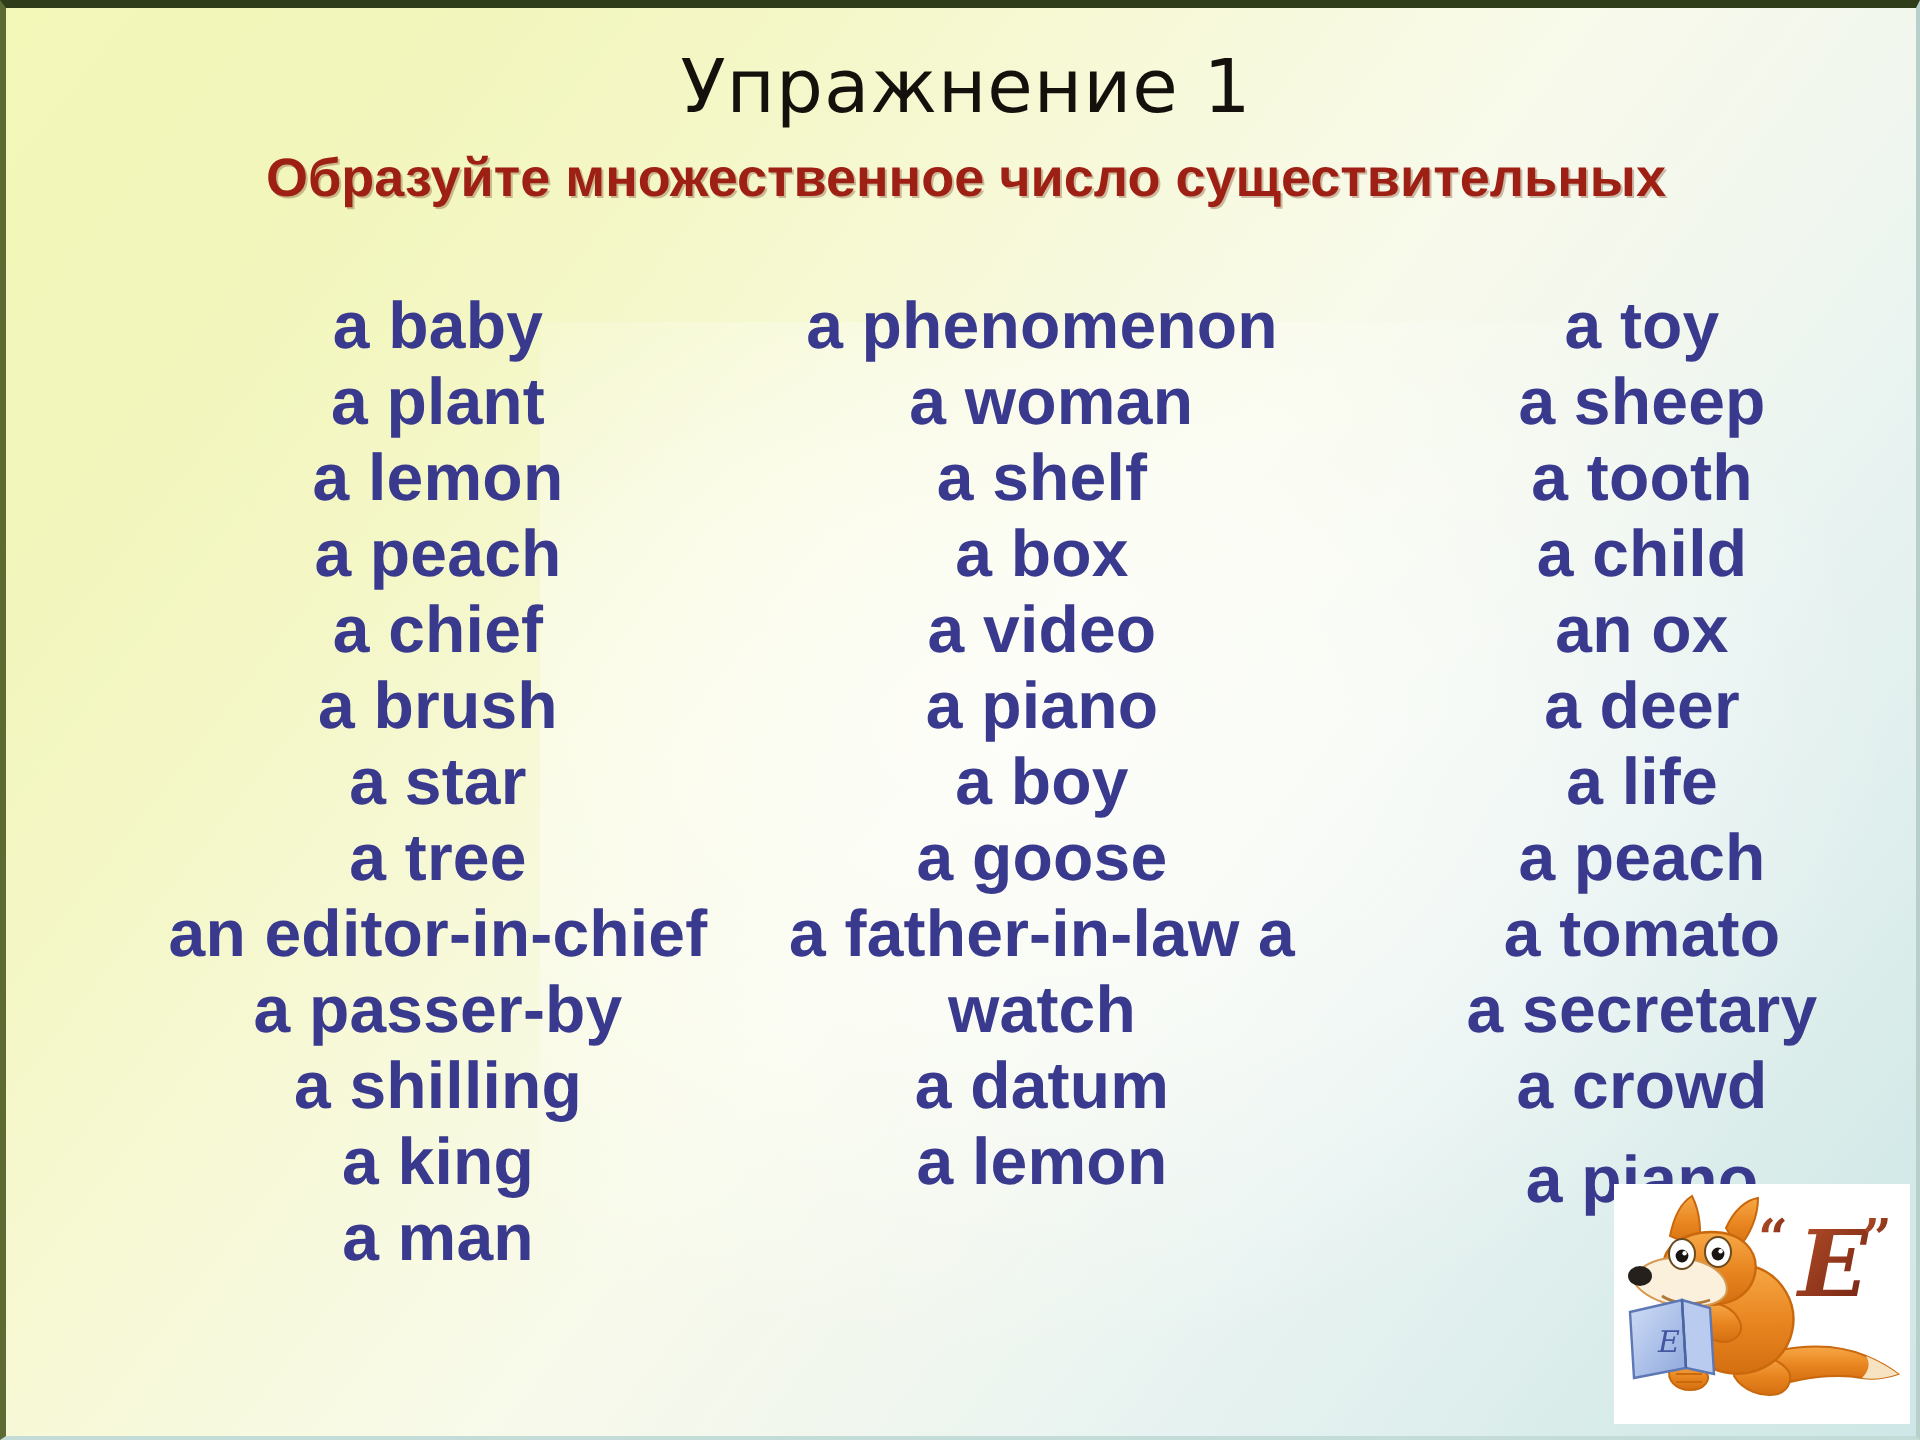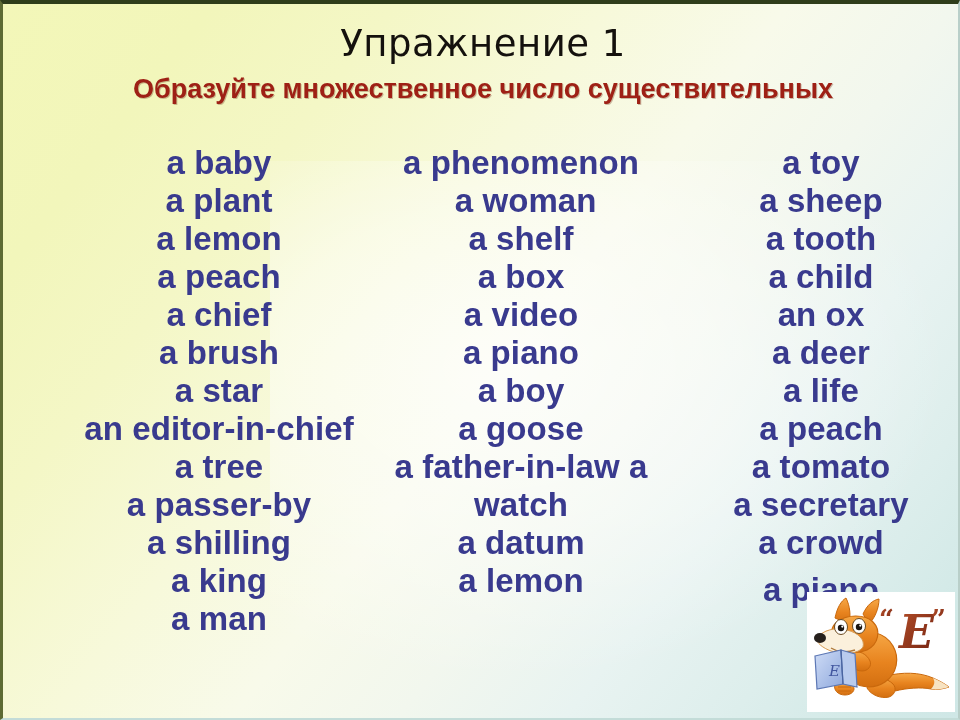--- a/index.html
+++ b/index.html
@@ -139,22 +139,22 @@
 
   <div class="columns">
     <div class="col" id="col-1">
         <div class="word">a baby</div>
         <div class="word">a plant</div>
         <div class="word">a lemon</div>
         <div class="word">a peach</div>
         <div class="word">a chief</div>
         <div class="word">a brush</div>
         <div class="word">a star</div>
+        <div class="word">a tree</div>
         <div class="word">an editor-in-chief</div>
-        <div class="word">a tree</div>
         <div class="word">a passer-by</div>
         <div class="word">a shilling</div>
         <div class="word">a king</div>
         <div class="word">a man</div>
       </div>
     <div class="col" id="col-2">
         <div class="word">a phenomenon</div>
         <div class="word"> a woman</div>
         <div class="word">a shelf</div>
         <div class="word">a box</div>

